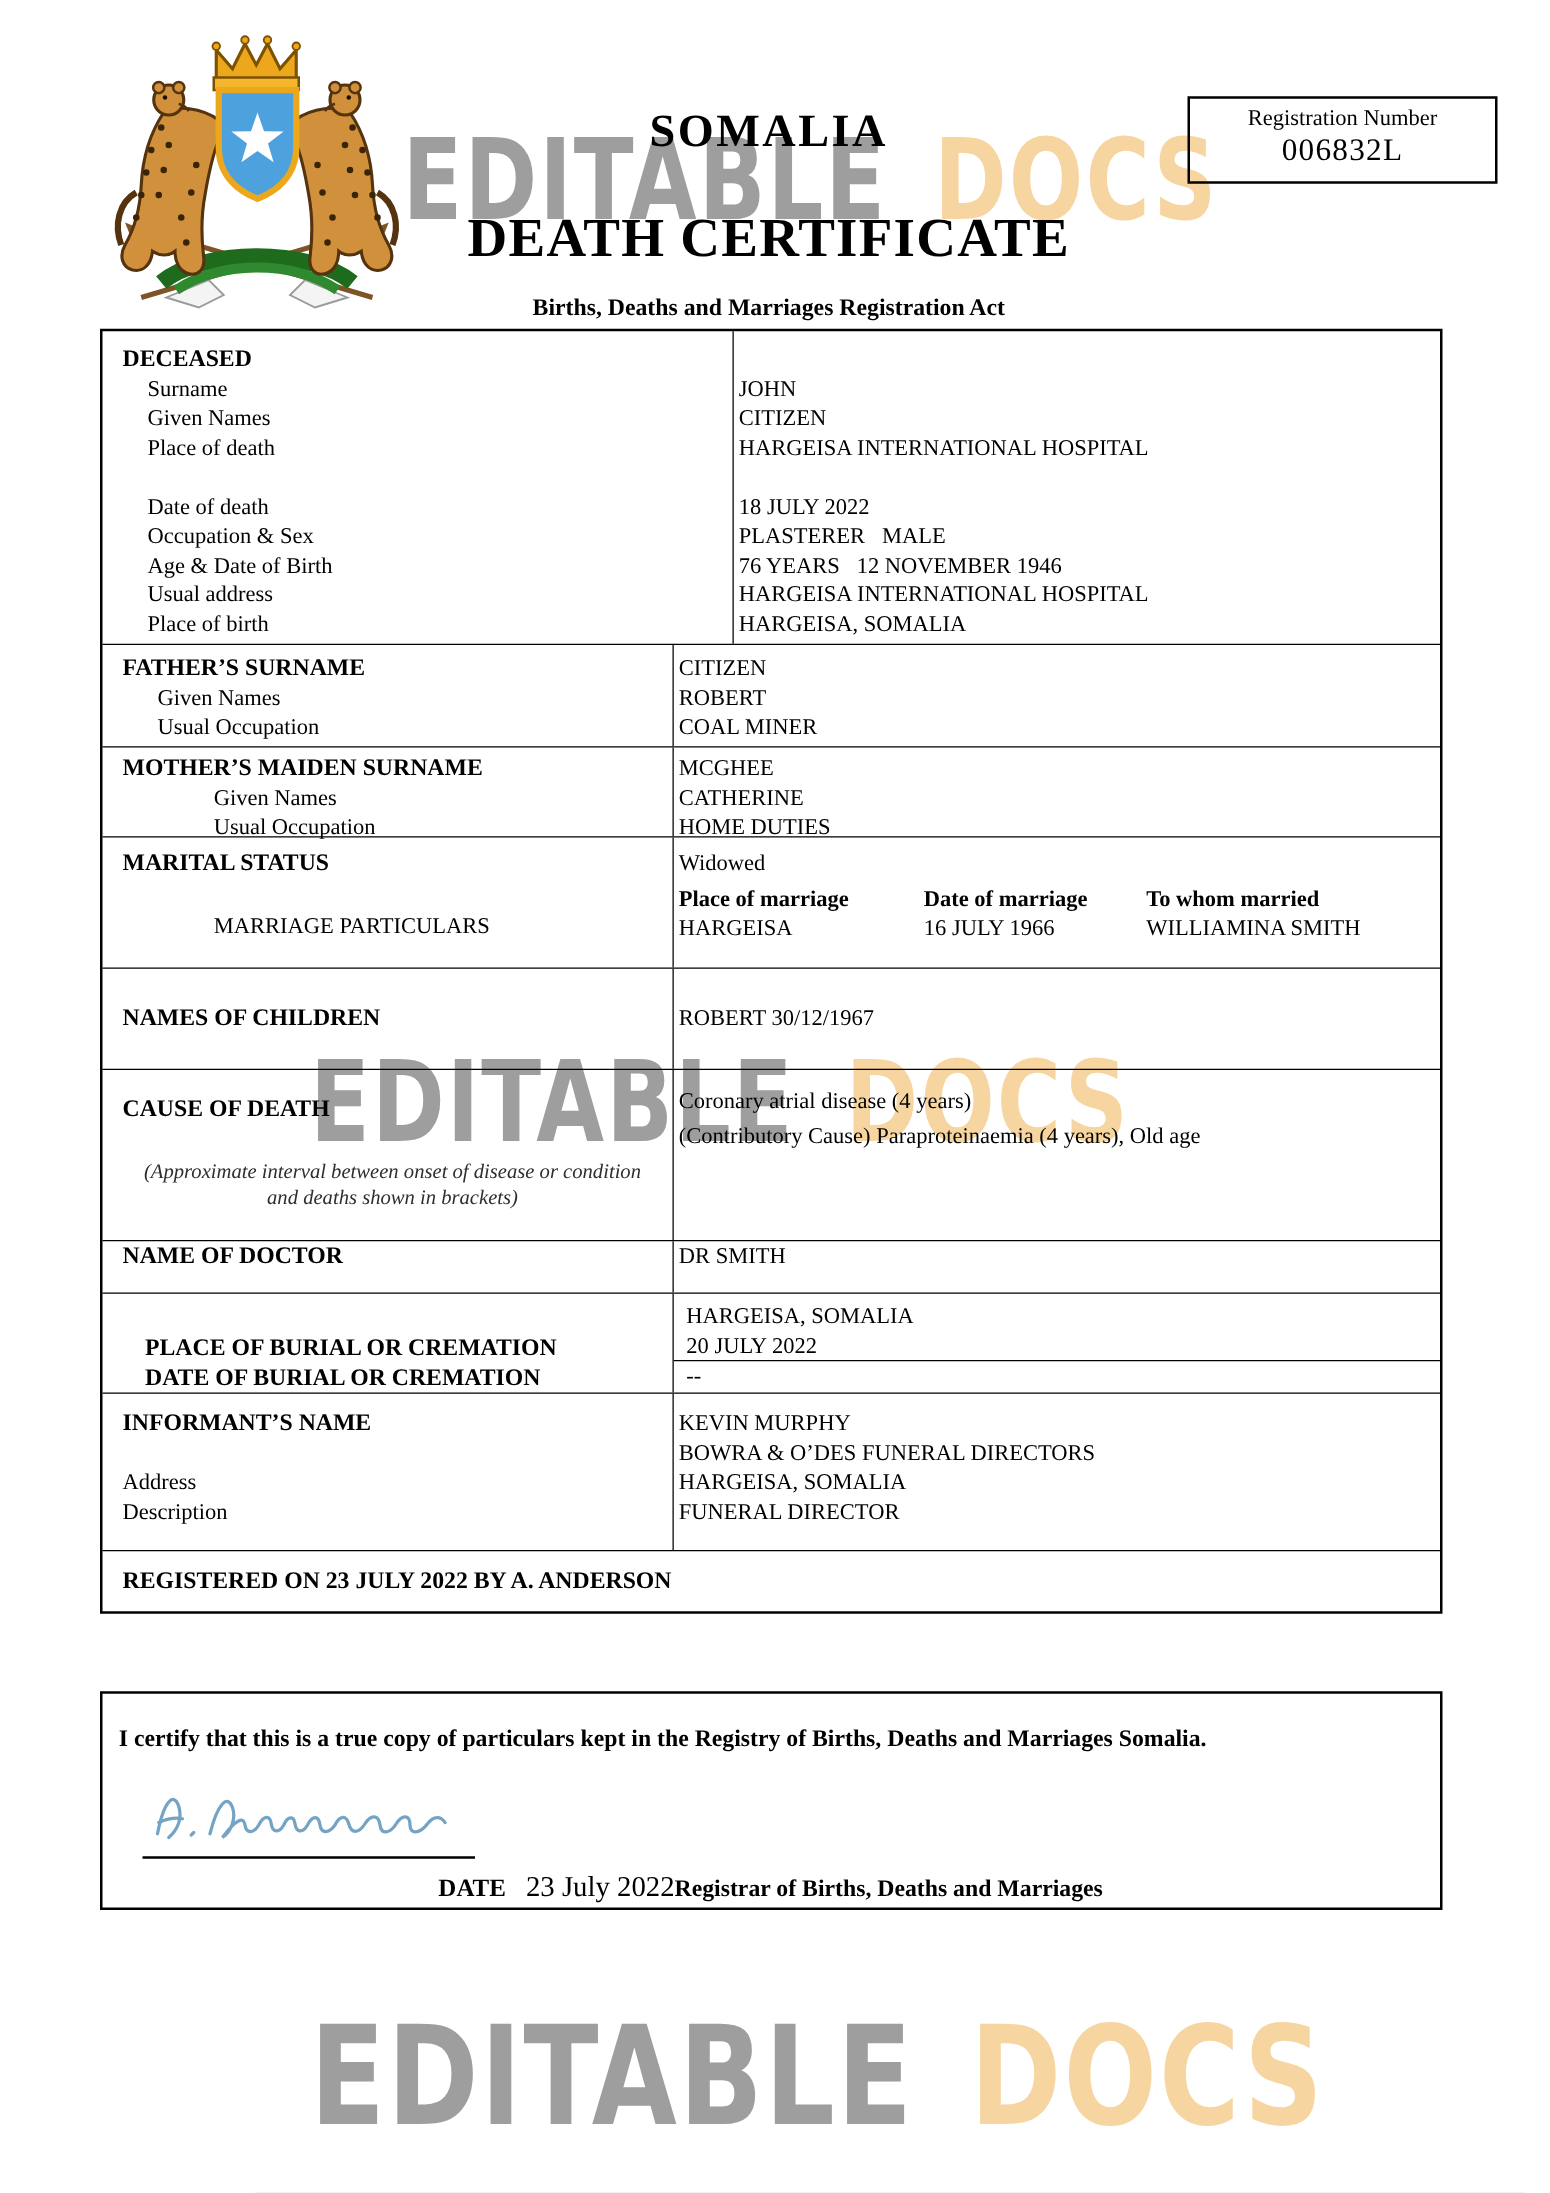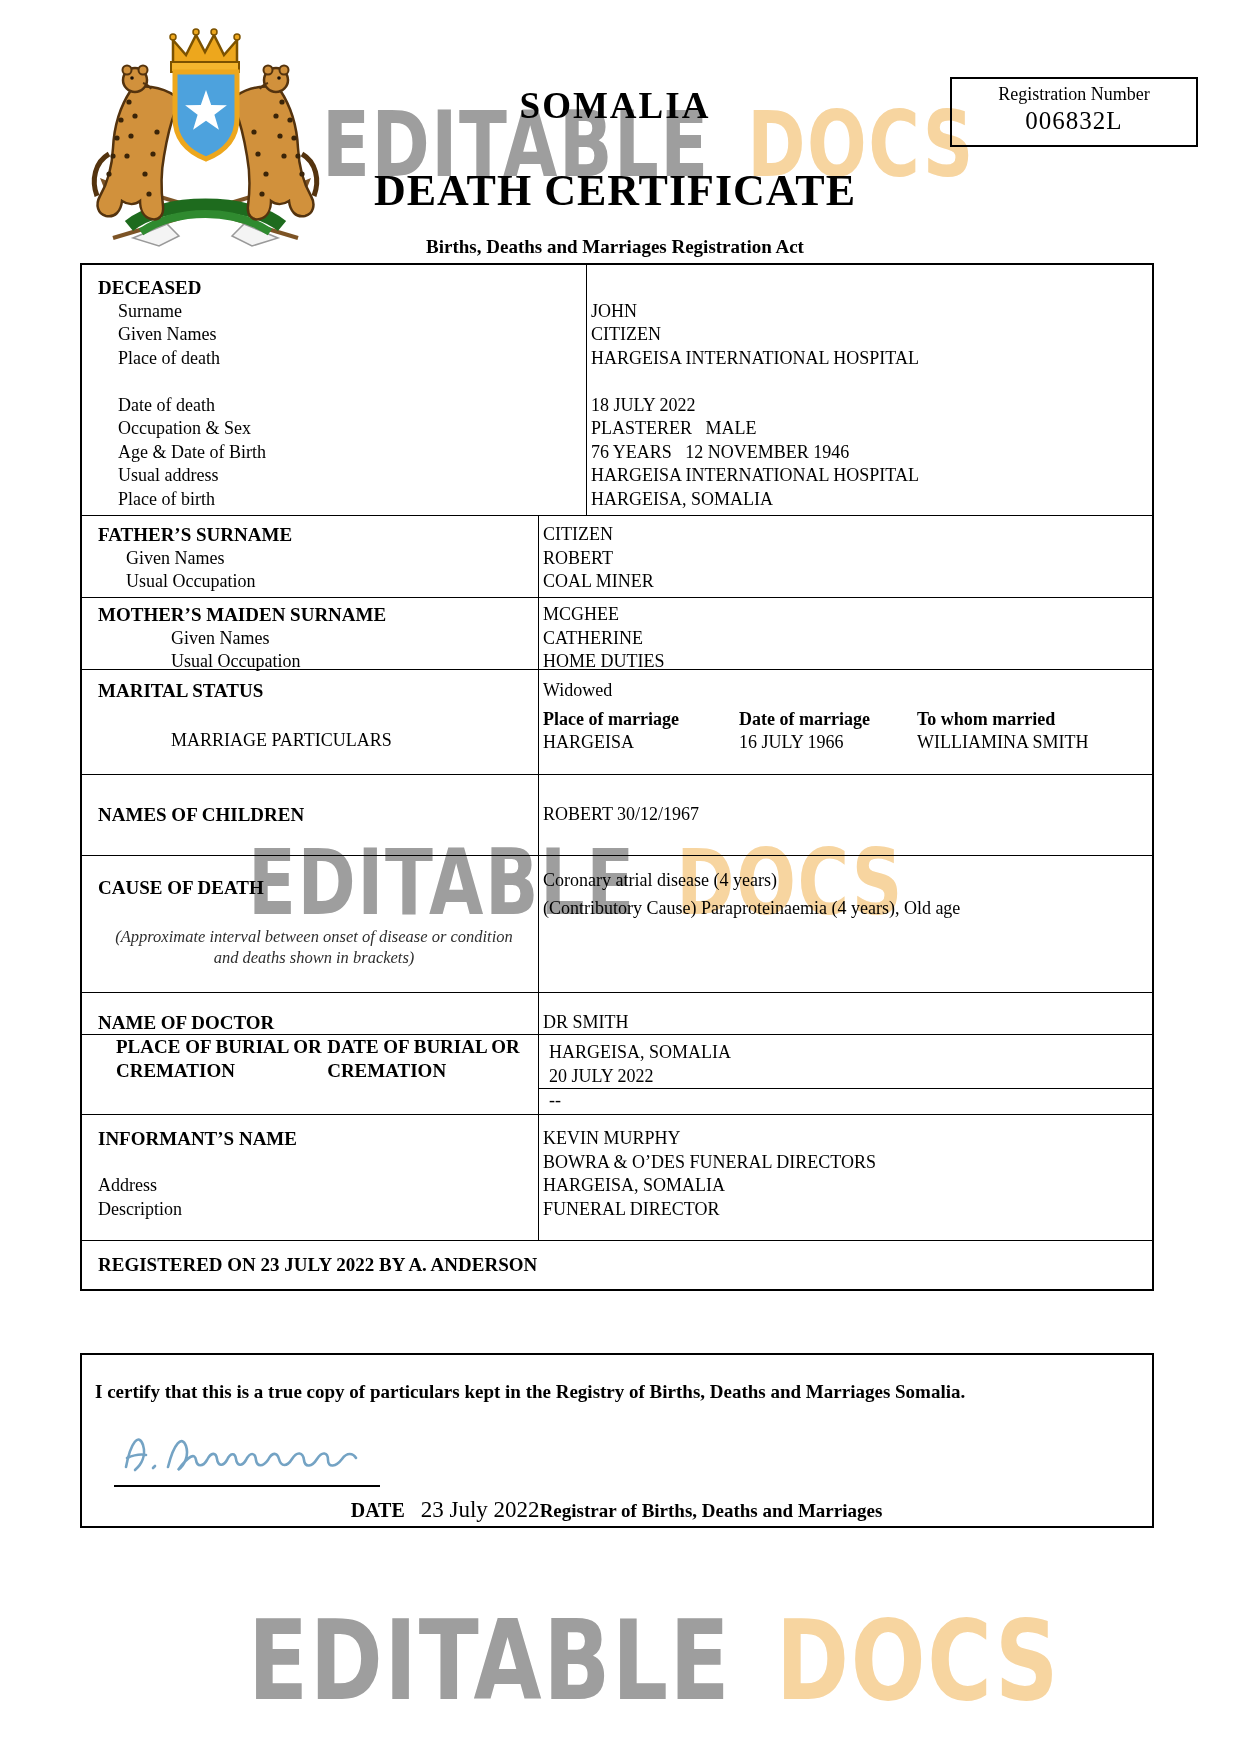--- a/index.html
+++ b/index.html
@@ -37,22 +37,22 @@
   .head{font-weight:bold;font-size:19px;line-height:23.5px;}
   .indent-sm .ln{padding-left:20px;}
   .indent-md .ln{padding-left:28px;}
   .indent-lg .ln{padding-left:73px;}
   .r-deceased{height:250px;}  .r-deceased .cell-l,.r-deceased .cell-r{padding-top:11px;}
   .r-father{height:82px;}     .r-father .cell-l,.r-father .cell-r{padding-top:7px;}
   .r-mother{height:72px;justify-content:center;}     .r-mother .cell-l,.r-mother .cell-r{padding-top:5px;}
   .r-marital{height:105px;}   .r-marital .cell-l,.r-marital .cell-r{padding-top:9px;}
   .r-children{height:81px;}   .r-children .cell-l,.r-children .cell-r{display:flex;align-items:center;}
   .r-cause{height:137px;}     .r-cause .cell-r{padding-top:10px;}
-  .r-doctor{height:42px;}     .r-doctor .cell-l,.r-doctor .cell-r{display:flex;align-items:flex-end;}
-  .r-burial{height:80px;}     .r-burial .cell-l{display:flex;flex-direction:row;justify-content:flex-end;padding-left:34px;}
+  .r-doctor{height:42px;}     .r-doctor .cell-l,.r-doctor .cell-r{display:flex;align-items:flex-start;}
+  .r-burial{height:80px;}     .r-burial .cell-l{display:flex;flex-direction:column;justify-content:flex-end;padding-left:34px;}
   .r-informant{height:126px;} .r-informant .cell-l,.r-informant .cell-r{padding-top:12px;}
   .r-registered{height:49px;display:flex;align-items:center;padding-left:16px;}
   .marriage-particulars{margin-top:26px;}
   .mar-cols{display:flex;margin-top:5px;}
   .mar-col1{width:196px;} .mar-col2{width:178px;} .mar-col3{flex:1;}
   .mar-h{font-weight:bold;font-size:18px;line-height:23.5px;}
   .mar-v{font-size:18px;line-height:23.5px;}
   .cause-head{margin-top:20px;}
   .cause-note{margin-top:26px;text-align:center;font-style:italic;font-size:16.5px;line-height:21px;color:#2e2e2e;
               padding:0 8px;}

